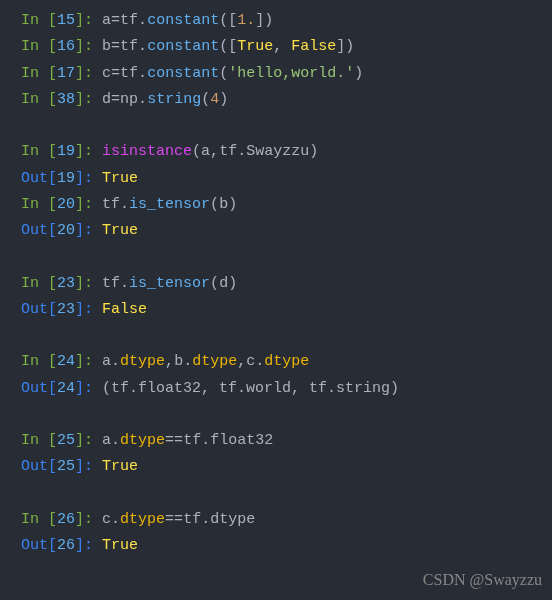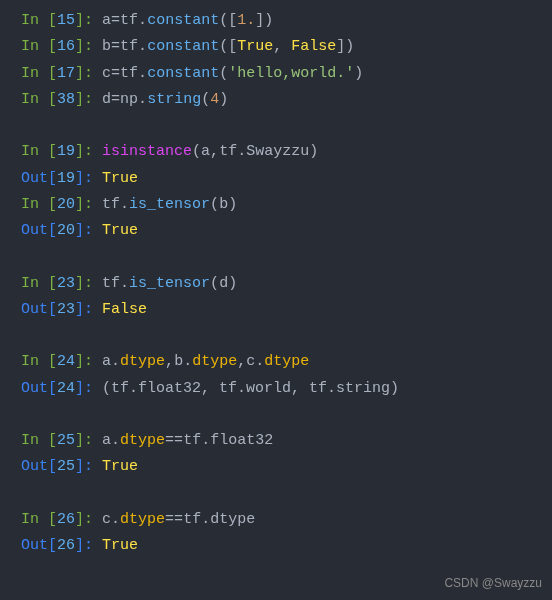--- a/index.html
+++ b/index.html
@@ -32,22 +32,22 @@
     .number { color: #d19a66; }
     .paren { color: #abb2bf; }
     .bracket { color: #abb2bf; }
     .dot { color: #abb2bf; }
     .attr { color: #eab308; }
     .watermark {
       position: absolute;
       bottom: 6px;
       right: 10px;
       color: #888;
-      font-size: 12px;
-      font-family: Liberation Sans, sans-serif;
+      font-size: 16px;
+      font-family: Liberation Serif, serif;
     }
   </style>
 </head>
 <body>
 
 <div class="line"><span class="prompt-green">In </span><span class="prompt-green">[</span><span class="num">15</span><span class="prompt-green">]: </span><span class="var">a</span><span class="op">=</span><span class="tf">tf</span><span class="dot">.</span><span class="tfmethod">constant</span><span class="paren">(</span><span class="bracket">[</span><span class="number">1.</span><span class="bracket">]</span><span class="paren">)</span></div>
 
 <div class="line"><span class="prompt-green">In </span><span class="prompt-green">[</span><span class="num">16</span><span class="prompt-green">]: </span><span class="var">b</span><span class="op">=</span><span class="tf">tf</span><span class="dot">.</span><span class="tfmethod">constant</span><span class="paren">(</span><span class="bracket">[</span><span class="keyword-const">True</span><span class="paren">, </span><span class="keyword-const">False</span><span class="bracket">]</span><span class="paren">)</span></div>
 
 <div class="line"><span class="prompt-green">In </span><span class="prompt-green">[</span><span class="num">17</span><span class="prompt-green">]: </span><span class="var">c</span><span class="op">=</span><span class="tf">tf</span><span class="dot">.</span><span class="tfmethod">constant</span><span class="paren">(</span><span class="string">'hello,world.'</span><span class="paren">)</span></div>

